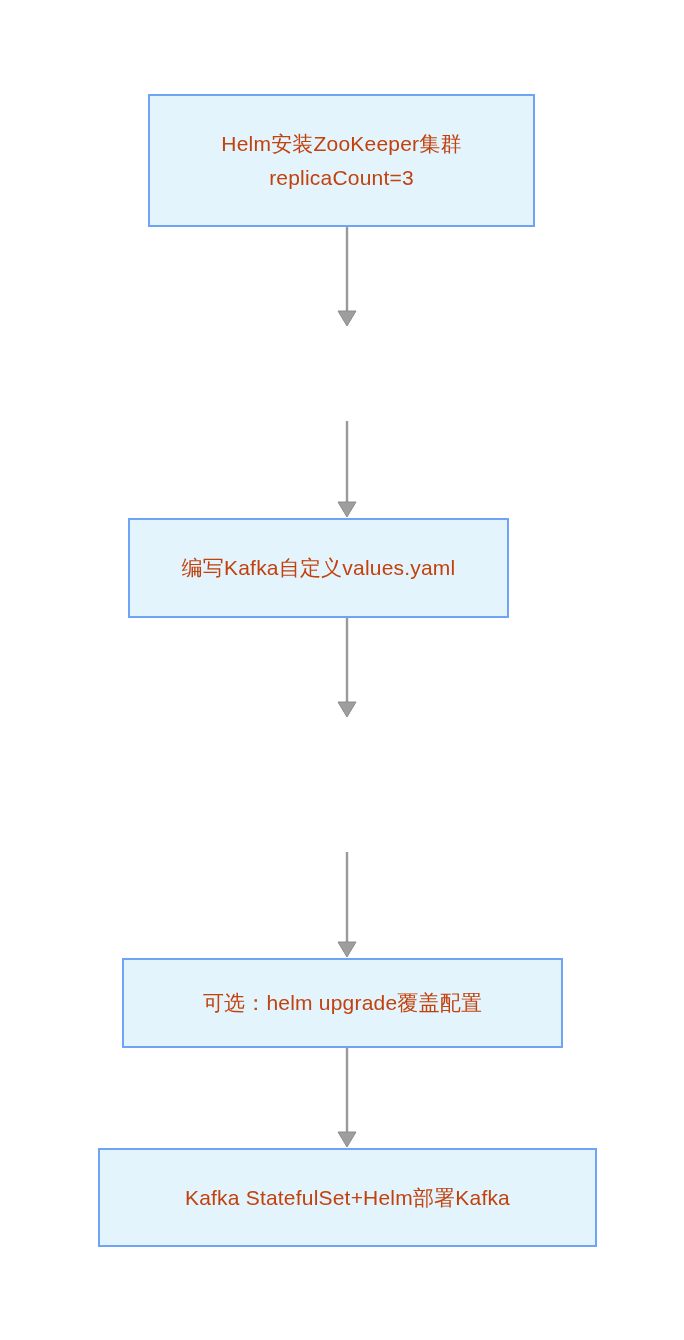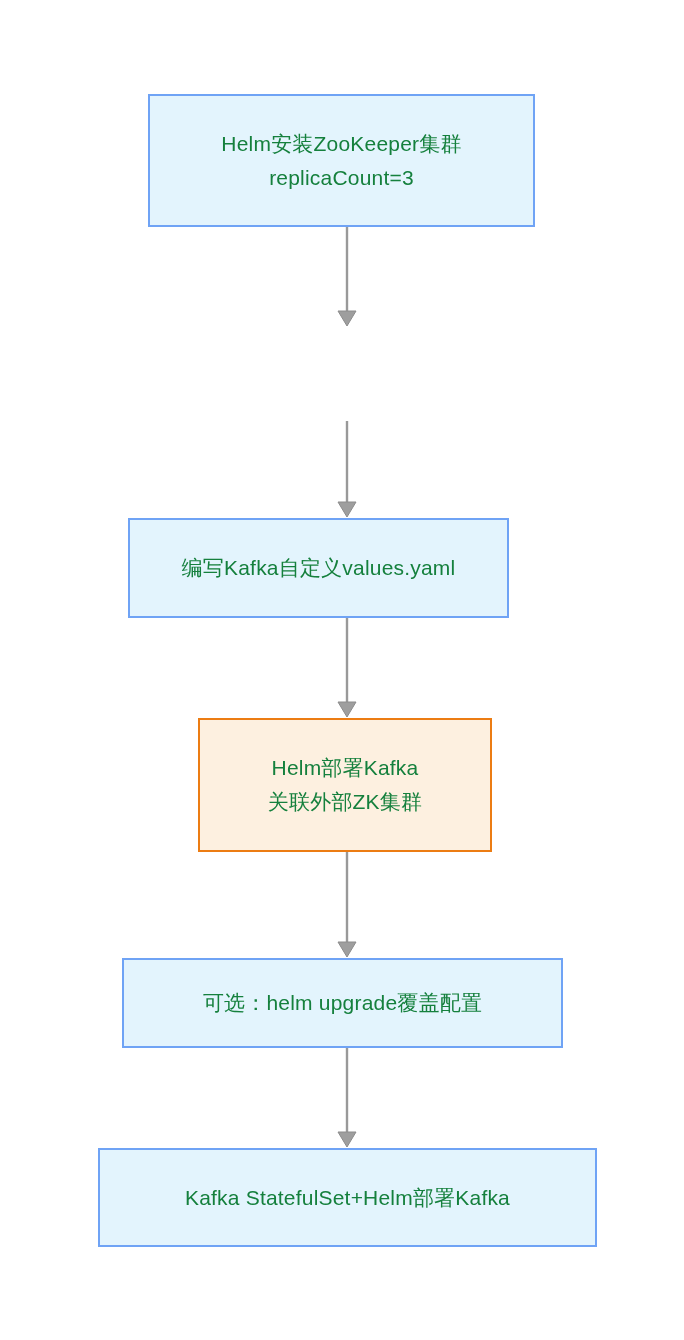--- a/index.html
+++ b/index.html
@@ -26,21 +26,21 @@
     box-sizing: border-box;
     display: flex;
     flex-direction: column;
     align-items: center;
     justify-content: center;
     text-align: center;
     border-width: 2px;
     border-style: solid;
     font-size: 21px;
     line-height: 34px;
-    color: #15803d;
+    color: #c2410c;
     letter-spacing: 0.2px;
     white-space: pre-line;
     padding: 2px 6px;
   }
   .node.blue {
     background: #e3f4fd;
     border-color: #6fa3f5;
   }
   .node.orange {
     background: #fdf0e0;
@@ -93,20 +93,18 @@
       <polygon points="5,84 23,84 14,99" fill="#9e9e9e" stroke="#8c8c8c" stroke-width="1"></polygon>
     </svg>
   </div>
 
   <div class="node blue" style="left:148px; top:94px; width:387px; height:133px;">Helm安装ZooKeeper集群
 replicaCount=3</div>
 
 
   <div class="node blue" style="left:128px; top:518px; width:381px; height:100px;">编写Kafka自定义values.yaml</div>
 
-  <div class="node orange" style="left:198px; top:718px; width:294px; height:134px;">Helm部署Kafka
-关联外部ZK集群</div>
 
   <div class="node blue" style="left:122px; top:958px; width:441px; height:90px;">可选：helm upgrade覆盖配置</div>
 
   <div class="node blue" style="left:98px; top:1148px; width:499px; height:99px;">Kafka StatefulSet+Helm部署Kafka</div>
 
 </div>
 
 </body></html>

